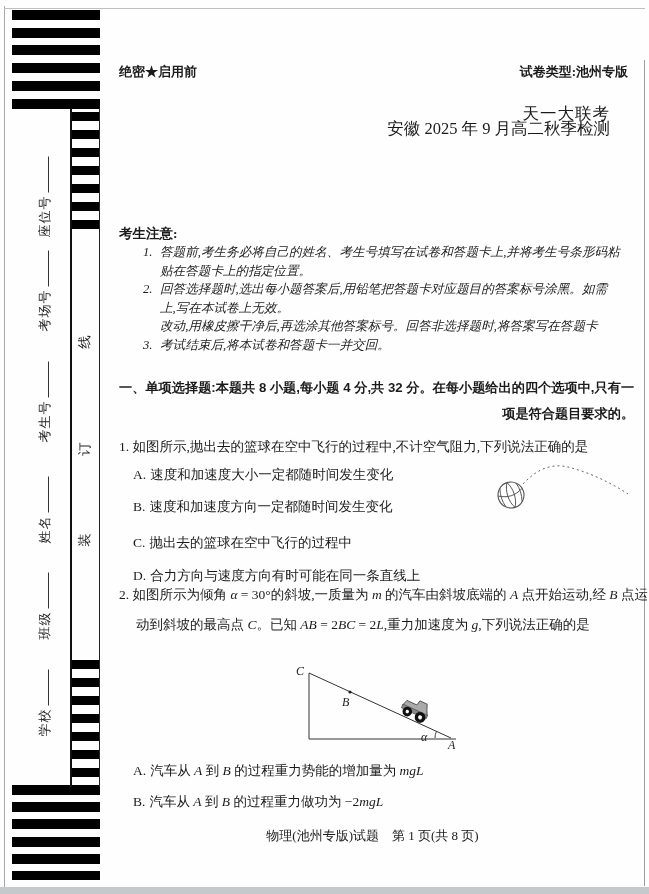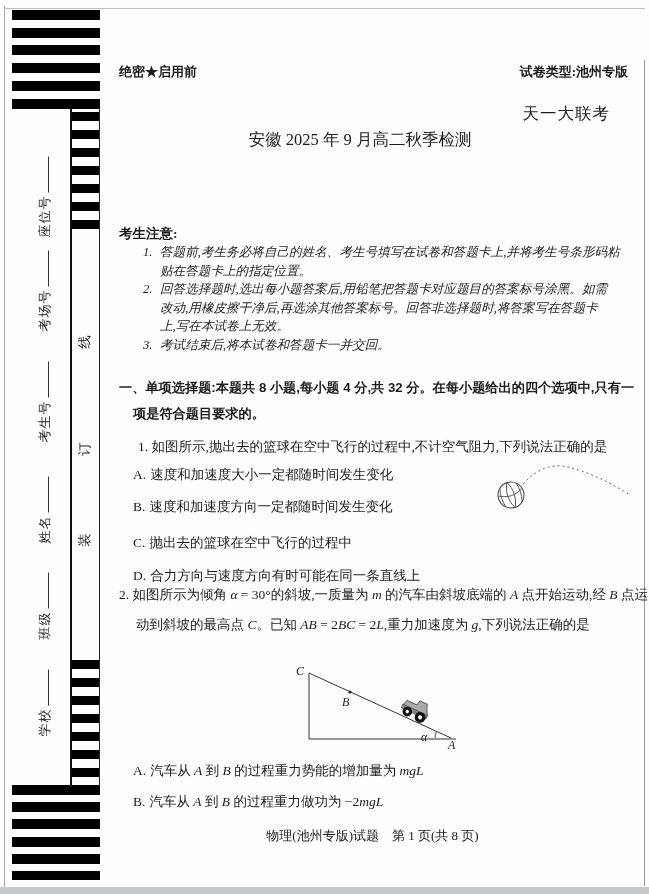--- a/index.html
+++ b/index.html
@@ -29,35 +29,35 @@
   .sfield{position:absolute;left:45px;transform:translate(-50%,-50%) rotate(-90deg);
           white-space:nowrap;font-size:13px;letter-spacing:1px;color:#222;}
   .sf-blank{display:inline-block;width:36px;height:3px;border-bottom:1.2px solid #333;margin-left:3px;}
   .bchar{position:absolute;left:85px;transform:translate(-50%,-50%) rotate(-90deg);
          font-size:13.5px;color:#222;}
 
   
   .sec-label{left:119px;top:63px;font-family:"Liberation Sans",sans-serif;font-weight:bold;font-size:13px;}
   .type-label{top:63px;right:21px;font-family:Liberation Serif, serif;font-weight:bold;font-size:13px;}
   .t-org{left:110px;top:103px;width:500px;text-align:right;font-size:16.5px;letter-spacing:1px;}
-  .t-session{left:110px;top:129px;width:500px;text-align:center;font-size:16.5px;}
+  .t-session{left:110px;top:118px;width:500px;text-align:right;font-size:16.5px;}
   .t-subject{left:110px;top:163px;width:500px;text-align:center;font-size:23px;font-weight:bold;letter-spacing:2px;}
 
   
   .notice-title{left:119px;top:225px;font-family:Liberation Serif, serif;font-weight:bold;font-size:13.5px;}
   .notice{left:143px;top:243px;width:500px;font-style:italic;font-size:12.6px;line-height:18.6px;color:#222;}
   .n-item{display:flex;}
   .n-num{width:17px;flex:none;}
 
   
-  .sec-head{left:119px;top:375px;font-family:"Liberation Sans",sans-serif;font-weight:bold;font-size:13.2px;line-height:26px;}
+  .sec-head{left:119px;top:375px;font-family:"Liberation Sans",sans-serif;font-weight:bold;font-size:13.2px;line-height:26px;text-align:right;}
   .sec-head .l2{padding-left:14px;}
 
   .q-stem{font-size:13.5px;line-height:30px;}
-  .q1{left:119px;top:432px;margin-left:19px;}
+  .q1{left:119px;top:432px;}
   .q2{left:119px;top:580px;}
   .q2 .l2{padding-left:17px;}
   .opt{left:133px;font-size:13.5px;}
   .opt .k{margin-right:4px;}
   i{font-family:"Liberation Serif",serif;}
 
   .footer{left:120px;top:827px;width:505px;text-align:center;font-size:13px;}
 
   svg text{font-size:12px;font-style:italic;fill:#222;font-family:"Liberation Serif",serif;}
 </style>
@@ -113,22 +113,22 @@
       <span class="n-num">1.</span>
       <div>
         <div class="nowrap">答题前,考生务必将自己的姓名、考生号填写在试卷和答题卡上,并将考生号条形码粘</div>
         <div class="nowrap">贴在答题卡上的指定位置。</div>
       </div>
     </div>
     <div class="n-item">
       <span class="n-num">2.</span>
       <div>
         <div class="nowrap">回答选择题时,选出每小题答案后,用铅笔把答题卡对应题目的答案标号涂黑。如需</div>
+        <div class="nowrap">上,写在本试卷上无效。</div>
         <div class="nowrap">改动,用橡皮擦干净后,再选涂其他答案标号。回答非选择题时,将答案写在答题卡</div>
-        <div class="nowrap">上,写在本试卷上无效。</div>
       </div>
     </div>
     <div class="n-item">
       <span class="n-num">3.</span>
       <div>
         <div class="nowrap">考试结束后,将本试卷和答题卡一并交回。</div>
       </div>
     </div>
   </div>
 

